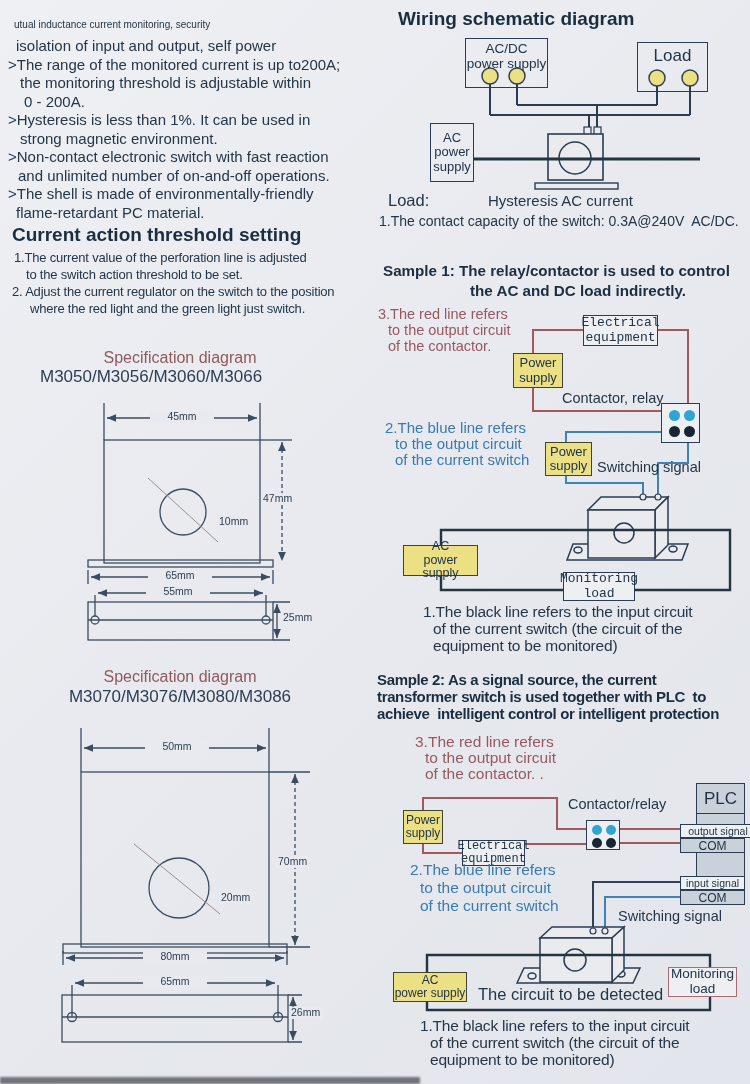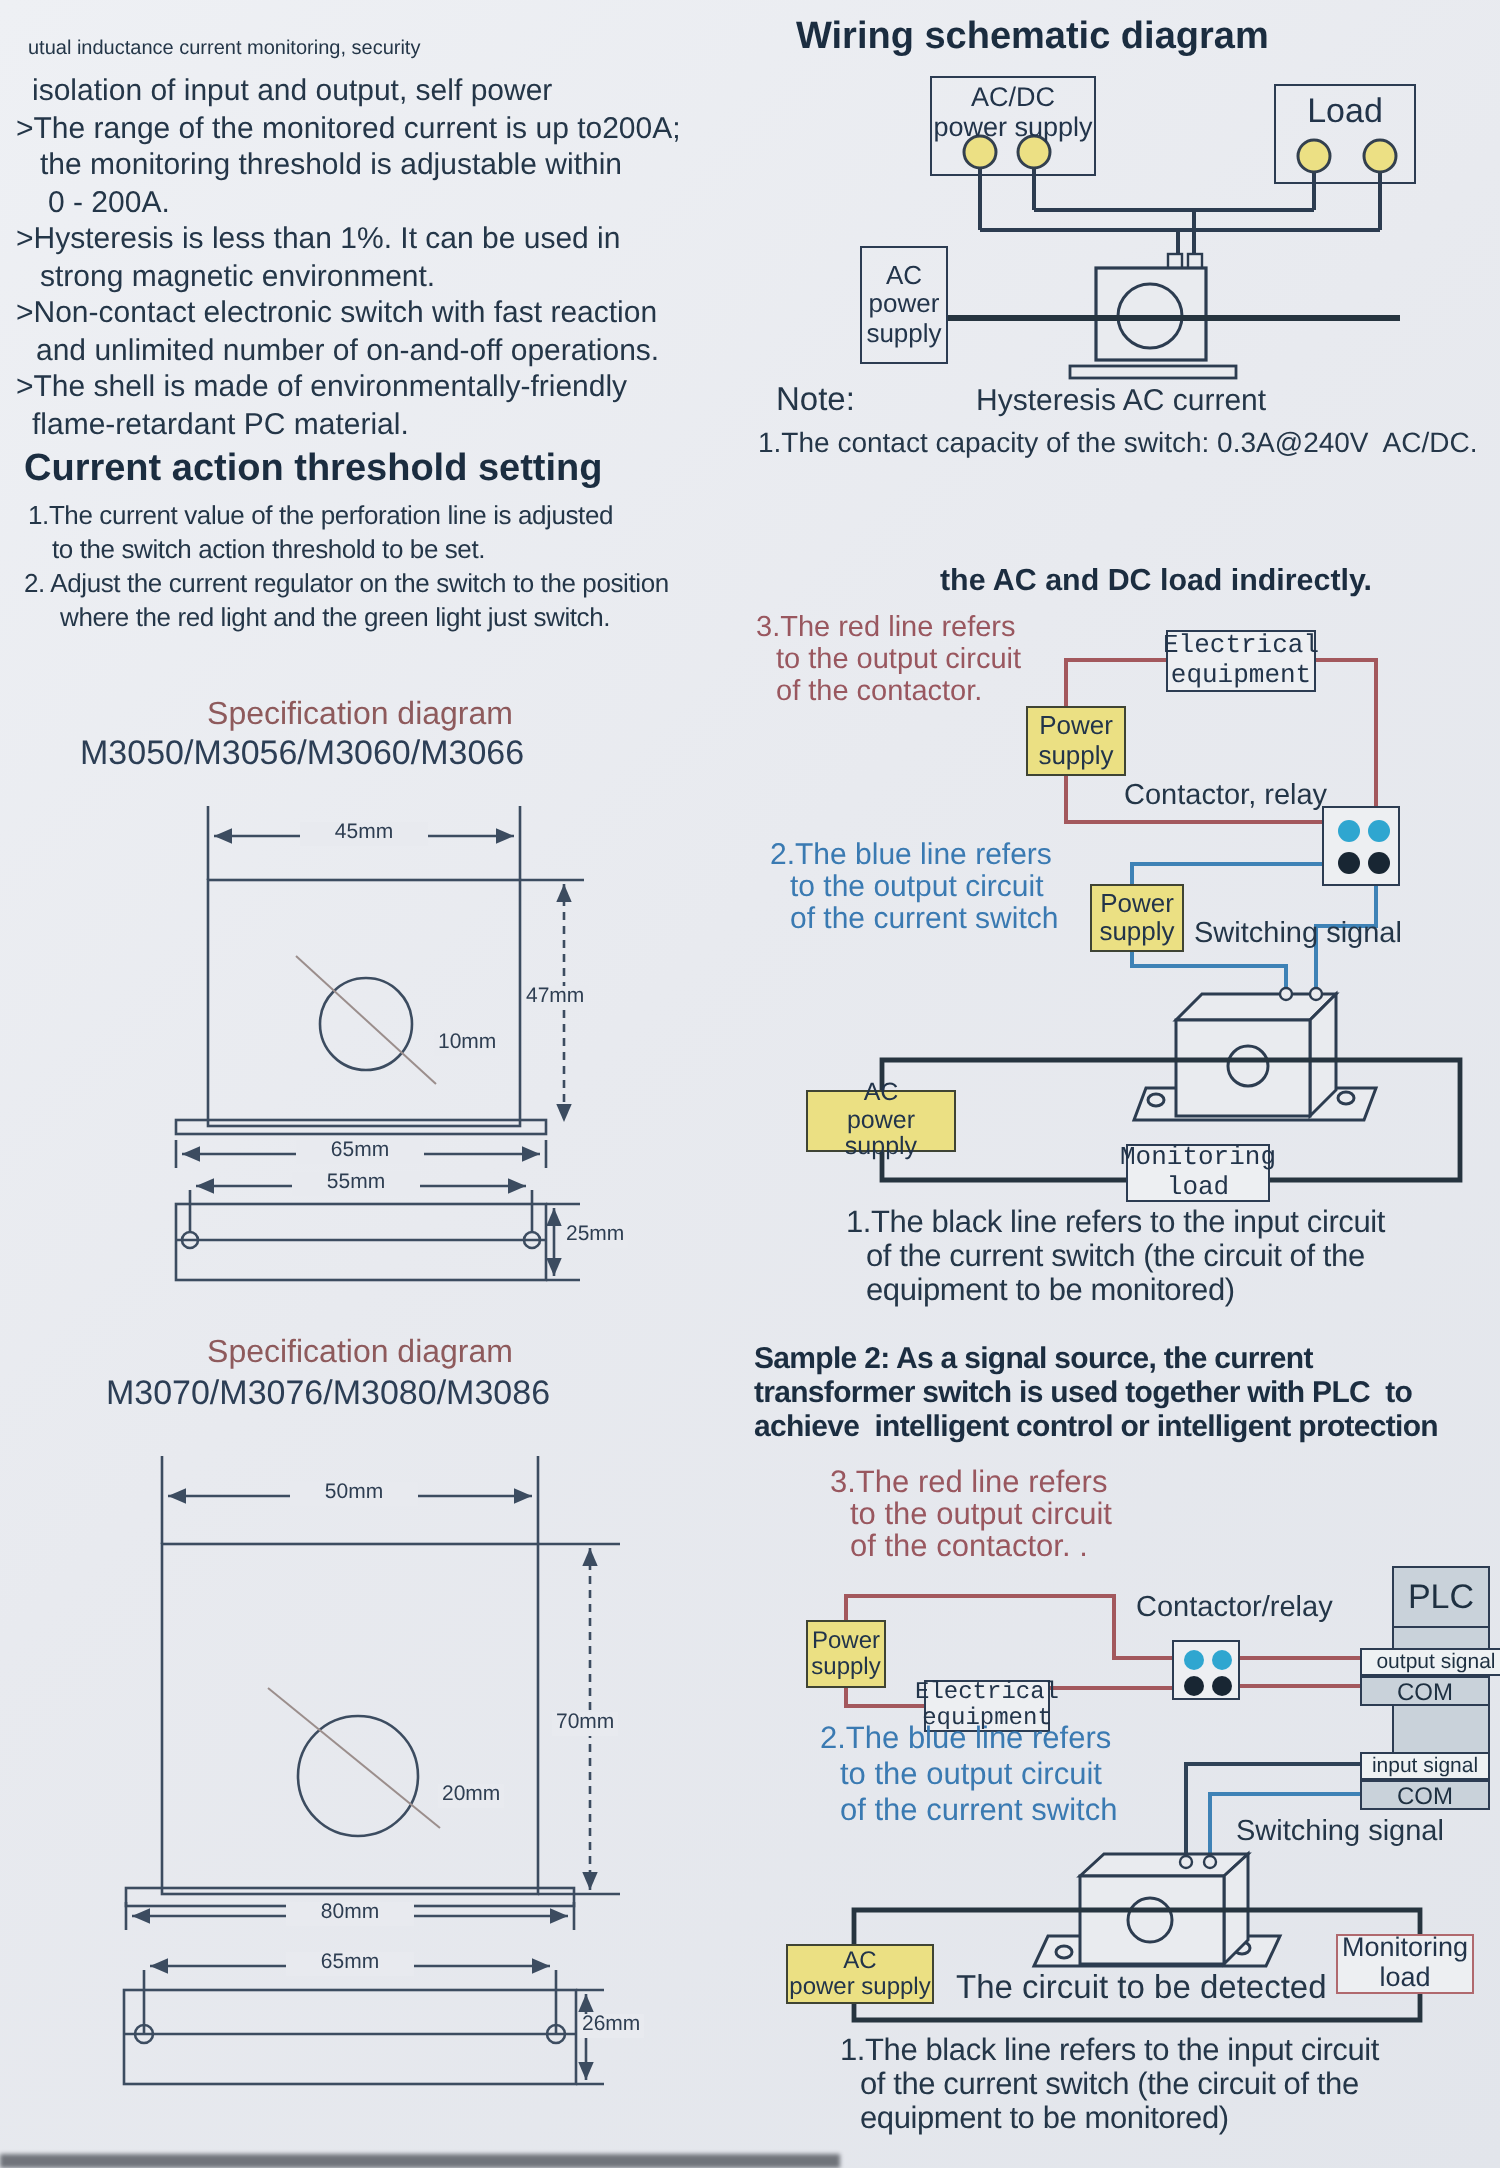--- a/index.html
+++ b/index.html
@@ -93,21 +93,21 @@
     </g>
   </svg>
   <span class="dim" style="left:150px;top:411px;width:60px">45mm</span>
   <span class="dim" style="left:261px;top:493px">47mm</span>
   <span class="dim" style="left:217px;top:516px">10mm</span>
   <span class="dim" style="left:148px;top:570px;width:60px">65mm</span>
   <span class="dim" style="left:146px;top:586px;width:60px">55mm</span>
   <span class="dim" style="left:281px;top:612px">25mm</span>
 
   <span class="t spectitle" style="left:60px;top:668px;width:240px;text-align:center;font-size:16px">Specification diagram</span>
-  <span class="t" style="left:24px;top:688px;width:280px;text-align:center;font-size:17px;color:#2c3e55">M3070/M3076/M3080/M3086</span>
+  <span class="t" style="left:40px;top:688px;width:280px;text-align:center;font-size:17px;color:#2c3e55">M3070/M3076/M3080/M3086</span>
 
   <svg class="layer" style="left:50px;top:720px" width="280" height="330">
     <defs>
       <marker id="ar2" orient="auto-start-reverse" markerWidth="8" markerHeight="6" refX="7" refY="3">
         <path d="M0,0L7,3L0,6Z" fill="#3c4c60"></path>
       </marker>
     </defs>
     <g stroke="#3c4c60" stroke-width="1.3" fill="none">
       <path d="M31 8 V52 M219 8 V52"></path>
       <line x1="34" y1="28" x2="216" y2="28" marker-start="url(#ar2)" marker-end="url(#ar2)"></line>
@@ -168,24 +168,25 @@
   </div>
   <div class="box" style="left:637px;top:42px;width:71px;height:50px;justify-content:flex-start;padding-top:4px;font-size:17px">
     <span>Load</span>
   </div>
   <div class="box" style="left:430px;top:123px;width:44px;height:59px;font-size:13px">
     <span>AC</span>
     <span>power</span>
     <span>supply</span>
   </div>
 
-  <span class="t" style="left:388px;top:192px;font-size:16.5px">Note:</span>
+  <span class="t" style="left:388px;top:192px;font-size:16.5px">Load:</span>
   <span class="t" style="left:488px;top:193px;font-size:15px">Hysteresis AC current</span>
   <span class="t" style="left:379px;top:214px;font-size:14px">1.The contact capacity of the switch: 0.3A@240V  AC/DC.</span>
 
+  <span class="t b" style="left:383px;top:263px;font-size:15.2px">Sample 1: The relay/contactor is used to control</span>
   <span class="t b" style="left:470px;top:283px;font-size:15.2px">the AC and DC load indirectly.</span>
 
   <svg class="layer" style="left:375px;top:300px" width="375" height="370">
     <g stroke="#a3585d" stroke-width="2" fill="none">
       <path d="M208 30 H158 V53"></path>
       <path d="M158 88 V111 H288"></path>
       <path d="M283 30 H313 V103"></path>
     </g>
     <g stroke="#3e82b6" stroke-width="2" fill="none">
       <path d="M288 132 H191 V142"></path>

